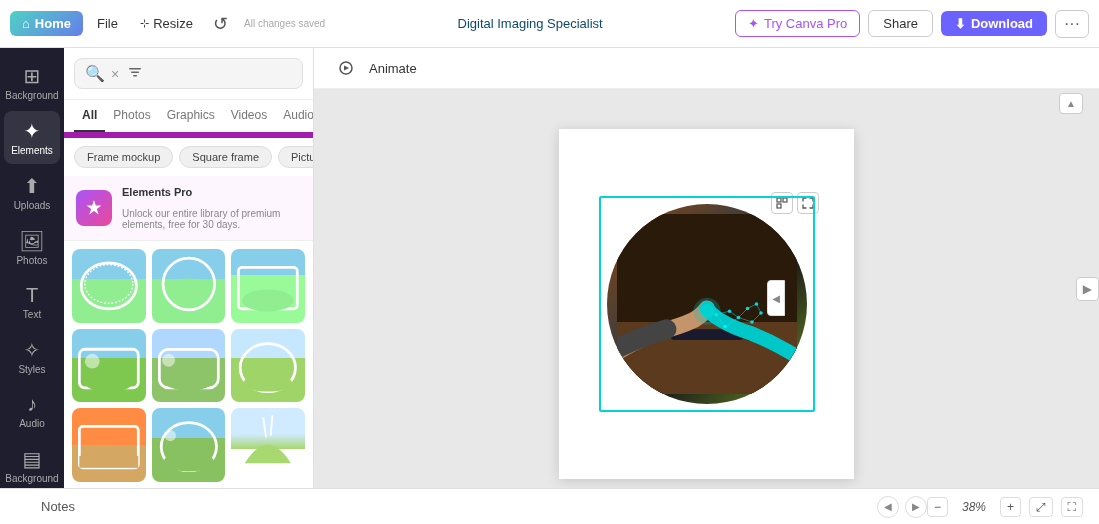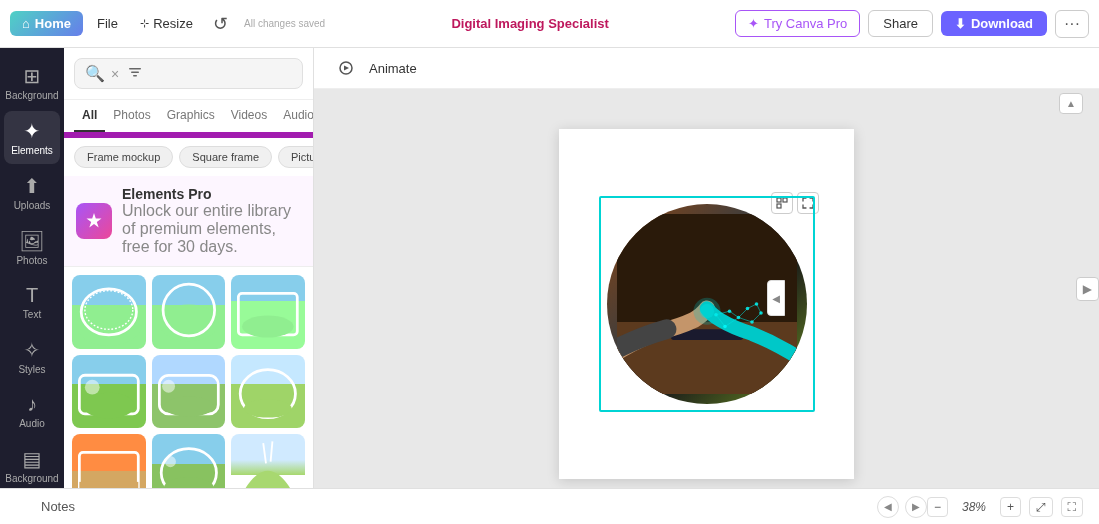--- a/index.html
+++ b/index.html
@@ -8,21 +8,21 @@
     
     .topbar { display: flex; align-items: center; background: #fff; border-bottom: 1px solid #e0e0e0; height: 48px; padding: 0 10px; gap: 8px; flex-shrink: 0; }
     .topbar-left { display: flex; align-items: center; gap: 6px; }
     .home-btn { display: flex; align-items: center; gap: 5px; background: linear-gradient(135deg, #4fd1c5, #667eea); color: #fff; border: none; border-radius: 6px; padding: 5px 12px; cursor: pointer; font-size: 13px; font-weight: 600; }
     .topbar-file, .topbar-resize { background: none; border: none; cursor: pointer; font-size: 13px; color: #333; padding: 5px 8px; border-radius: 4px; }
     .topbar-resize { display: flex; align-items: center; gap: 4px; }
     .resize-icon { font-size: 11px; }
     .topbar-undo { background: none; border: none; cursor: pointer; font-size: 18px; color: #555; padding: 4px 6px; border-radius: 4px; }
     .saved-status { font-size: 10px; color: #aaa; margin-left: 4px; }
     .topbar-center { flex: 1; display: flex; justify-content: center; }
-    .specialist-label { font-size: 13px; color: #be185d; font-weight: bold; }
+    .specialist-label { font-size: 13px; color: #0c4a6e; }
     .topbar-right { display: flex; align-items: center; gap: 8px; }
     .try-canva-btn { display: flex; align-items: center; gap: 5px; background: none; border: 1px solid #a855f7; color: #a855f7; border-radius: 6px; padding: 5px 12px; cursor: pointer; font-size: 13px; font-weight: 500; }
     .share-btn { background: none; border: 1px solid #ccc; color: #333; border-radius: 6px; padding: 5px 14px; cursor: pointer; font-size: 13px; font-weight: 500; }
     .download-btn { display: flex; align-items: center; gap: 5px; background: #6c63ff; border: none; color: #fff; border-radius: 6px; padding: 5px 14px; cursor: pointer; font-size: 13px; font-weight: 600; }
     .more-btn { background: none; border: 1px solid #ccc; color: #555; border-radius: 6px; padding: 5px 8px; cursor: pointer; font-size: 16px; line-height: 1; }
 
     
     .main-area { display: flex; flex: 1; overflow: hidden; }
 
     
@@ -46,22 +46,22 @@
 
     
     .panel-chips { display: flex; gap: 6px; padding: 8px 10px; overflow-x: auto; flex-shrink: 0; }
     .panel-chips::-webkit-scrollbar { display: none; }
     .chip { background: #f0f0f0; border: 1px solid #ddd; border-radius: 20px; padding: 4px 12px; font-size: 11px; color: #444; cursor: pointer; white-space: nowrap; flex-shrink: 0; }
 
     
     .pro-banner { display: flex; align-items: center; gap: 10px; padding: 10px 12px; background: #fdf6ff; border-bottom: 1px solid #eee; flex-shrink: 0; }
     .pro-icon { width: 36px; height: 36px; background: linear-gradient(135deg, #a855f7, #ec4899); border-radius: 8px; display: flex; align-items: center; justify-content: center; color: #fff; font-size: 16px; flex-shrink: 0; }
     .pro-text { font-size: 12px; }
-    .pro-text .pro-title { font-weight: 700; color: #333; font-size: 14px; }
-    .pro-text .pro-desc { color: #888; font-size: 16px; margin-top: 0; }
+    .pro-text .pro-title { font-weight: 700; color: #333; font-size: 11px; }
+    .pro-text .pro-desc { color: #888; font-size: 10px; margin-top: 10px; }
 
     
     .panel-grid { flex: 1; overflow-y: auto; padding: 8px; }
     .panel-grid::-webkit-scrollbar { width: 4px; }
     .panel-grid::-webkit-scrollbar-thumb { background: #ccc; border-radius: 2px; }
     .grid-3 { display: grid; grid-template-columns: repeat(3, 1fr); gap: 6px; }
     .grid-item { aspect-ratio: 1; border-radius: 8px; overflow: hidden; cursor: pointer; background: #e8f4e8; position: relative; }
 
     
     .panel-collapse { position: absolute; right: 314px; top: 280px; z-index: 10; width: 18px; height: 36px; background: #fff; border: 1px solid #ddd; border-radius: 4px 0 0 4px; display: flex; align-items: center; justify-content: center; cursor: pointer; font-size: 10px; color: #888; }

